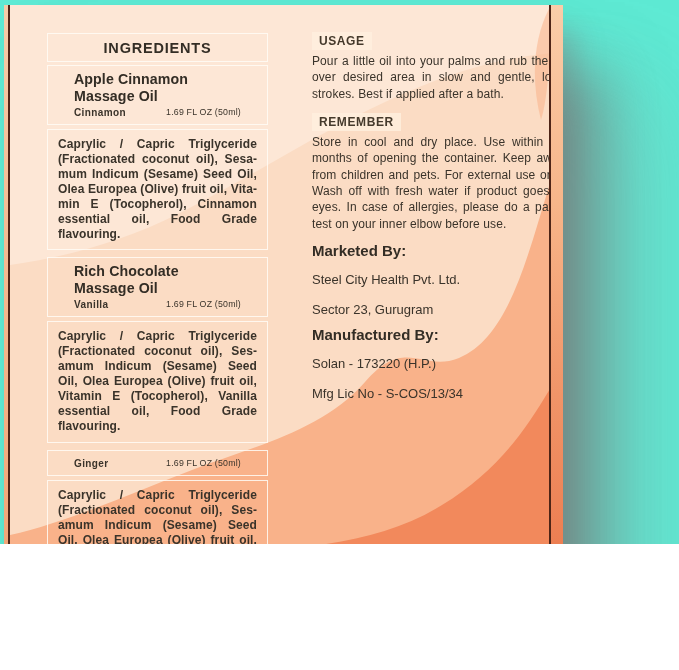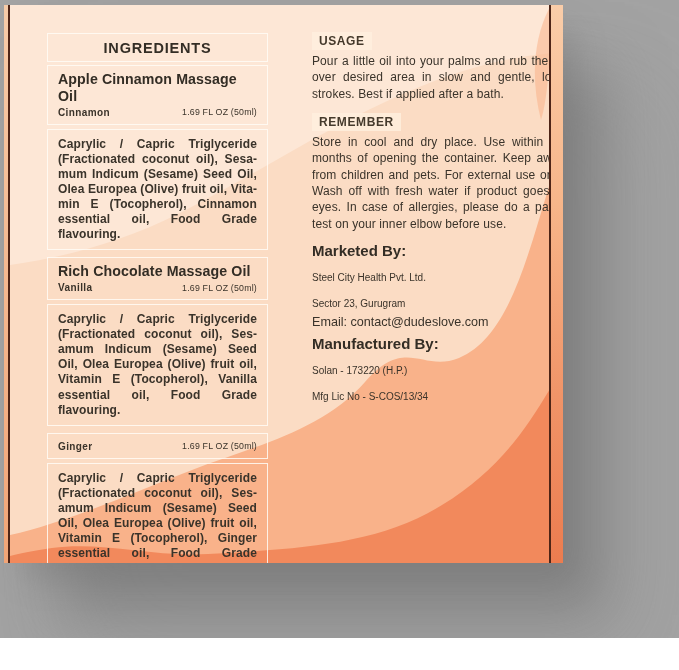--- a/index.html
+++ b/index.html
@@ -1,17 +1,17 @@
 <!DOCTYPE html>
 <html style="--c-face-base: #FBDCC4; --c-wave-light: #FDE7D6; --c-wave-medium: #F9B28A; --c-wave-dark: #F2895C; --c-edge-line: #4E2517; --c-text: #3A332A;"><head>
 <meta charset="utf-8">
 <style>
   html,body{margin:0;padding:0;}
   .page{
-    position:relative; width:679px; height:638px; background:#a3a3a3;
+    position:relative; width:679px; height:544px; background:#5eead4;
     overflow:hidden; font-family:"Liberation Sans", sans-serif;
     color:var(--c-text,#3A332A);
   }
   
   .box{
     position:absolute; left:4px; top:5px; width:559px; height:558px;
     display:flex;
     box-shadow: 48px 58px 55px -6px rgba(115,115,115,.6),
                 16px 20px 26px -4px rgba(125,125,125,.4),
                 80px 95px 95px 10px rgba(150,150,150,.25);
@@ -38,21 +38,21 @@
     display:flex; flex-direction:column;
   }
   .ibox{
     border:1px solid rgba(255,252,246,.85);
     box-sizing:border-box;
   }
   .ibox.title-box{
     text-align:center; padding:6px 0 5px; margin-bottom:3px;
     font-weight:bold; font-size:14.5px; letter-spacing:.8px; color:#332D25;
   }
-  .prod-header{padding:5px 10px 6px; margin-bottom:4px;}
+  .prod-header{padding:5px 26px 6px; margin-bottom:4px;}
   .prod-name{font-weight:bold; font-size:14.2px; line-height:1.18; color:#332D25; letter-spacing:.1px;}
   .prod-subrow{display:flex; justify-content:space-between; align-items:center; margin-top:2px;}
   .prod-flavor{font-weight:bold; font-size:10px; letter-spacing:.4px; color:#3A332A;}
   .prod-size{font-size:8.8px; letter-spacing:.2px; color:#3A332A;}
   .prod-ingredients{
     padding:7px 10px; margin-bottom:7px;
     font-size:12px; line-height:1.26; text-align:justify;
     color:#3A332A; letter-spacing:.1px;
     -webkit-hyphens:manual; hyphens:manual;font-weight:bold;
   }
@@ -62,21 +62,21 @@
   .chip{
     display:inline-block; background:rgba(255,240,222,.8);
     padding:2px 7px 2px 7px; font-weight:bold; font-size:12px;
     letter-spacing:.6px; color:#453A2C;
   }
   .body-par{
     font-size:12px; line-height:1.36; text-align:justify;
     margin:3px 0 10px; color:#3A332A; letter-spacing:.1px;
   }
   .h2{font-size:15px; font-weight:bold; margin:6px 0 2px; color:#332D25;}
-  .addr{font-size:10px; line-height:1.42; color:#3A332A;margin-top:12px;}
+  .addr{font-size:13px; line-height:1.42; color:#3A332A;margin-top:12px;}
   .email-line{font-size:12.6px; margin-top:4px; color:#3A332A;}
   .product-of{font-size:15px; font-weight:bold; margin-top:12px; letter-spacing:.3px; color:#332D25;}
 </style>
 </head>
 <body>
 
 <div class="page">
   <div class="box">
     <div class="left-sliver"></div>
 
@@ -122,21 +122,20 @@
       <div class="info-col">
         <span class="chip">USAGE</span>
         <div class="body-par">Pour a little oil into your palms and rub the oil over desired area in slow and gentle, long strokes. Best if applied after a bath.</div>
 
         <span class="chip">REMEMBER</span>
         <div class="body-par">Store in cool and dry place. Use within six months of opening the container. Keep away from children and pets. For external use only. Wash off with fresh water if product goes in eyes. In case of allergies, please do a patch test on your inner elbow before use.</div>
 
         <div class="h2">Marketed By:</div>
         <div class="addr">Steel City Health Pvt. Ltd.</div>
         <div class="addr">Sector 23, Gurugram</div>
-        <div class="email-line">Email: contact@dudeslove.com</div>
 
         <div class="h2">Manufactured By:</div>
         <div class="addr">Solan - 173220 (H.P.)</div>
         <div class="addr">Mfg Lic No - S-COS/13/34</div>
 
       </div>
     </div>
 
     <div class="side-strip"></div>
   </div>

